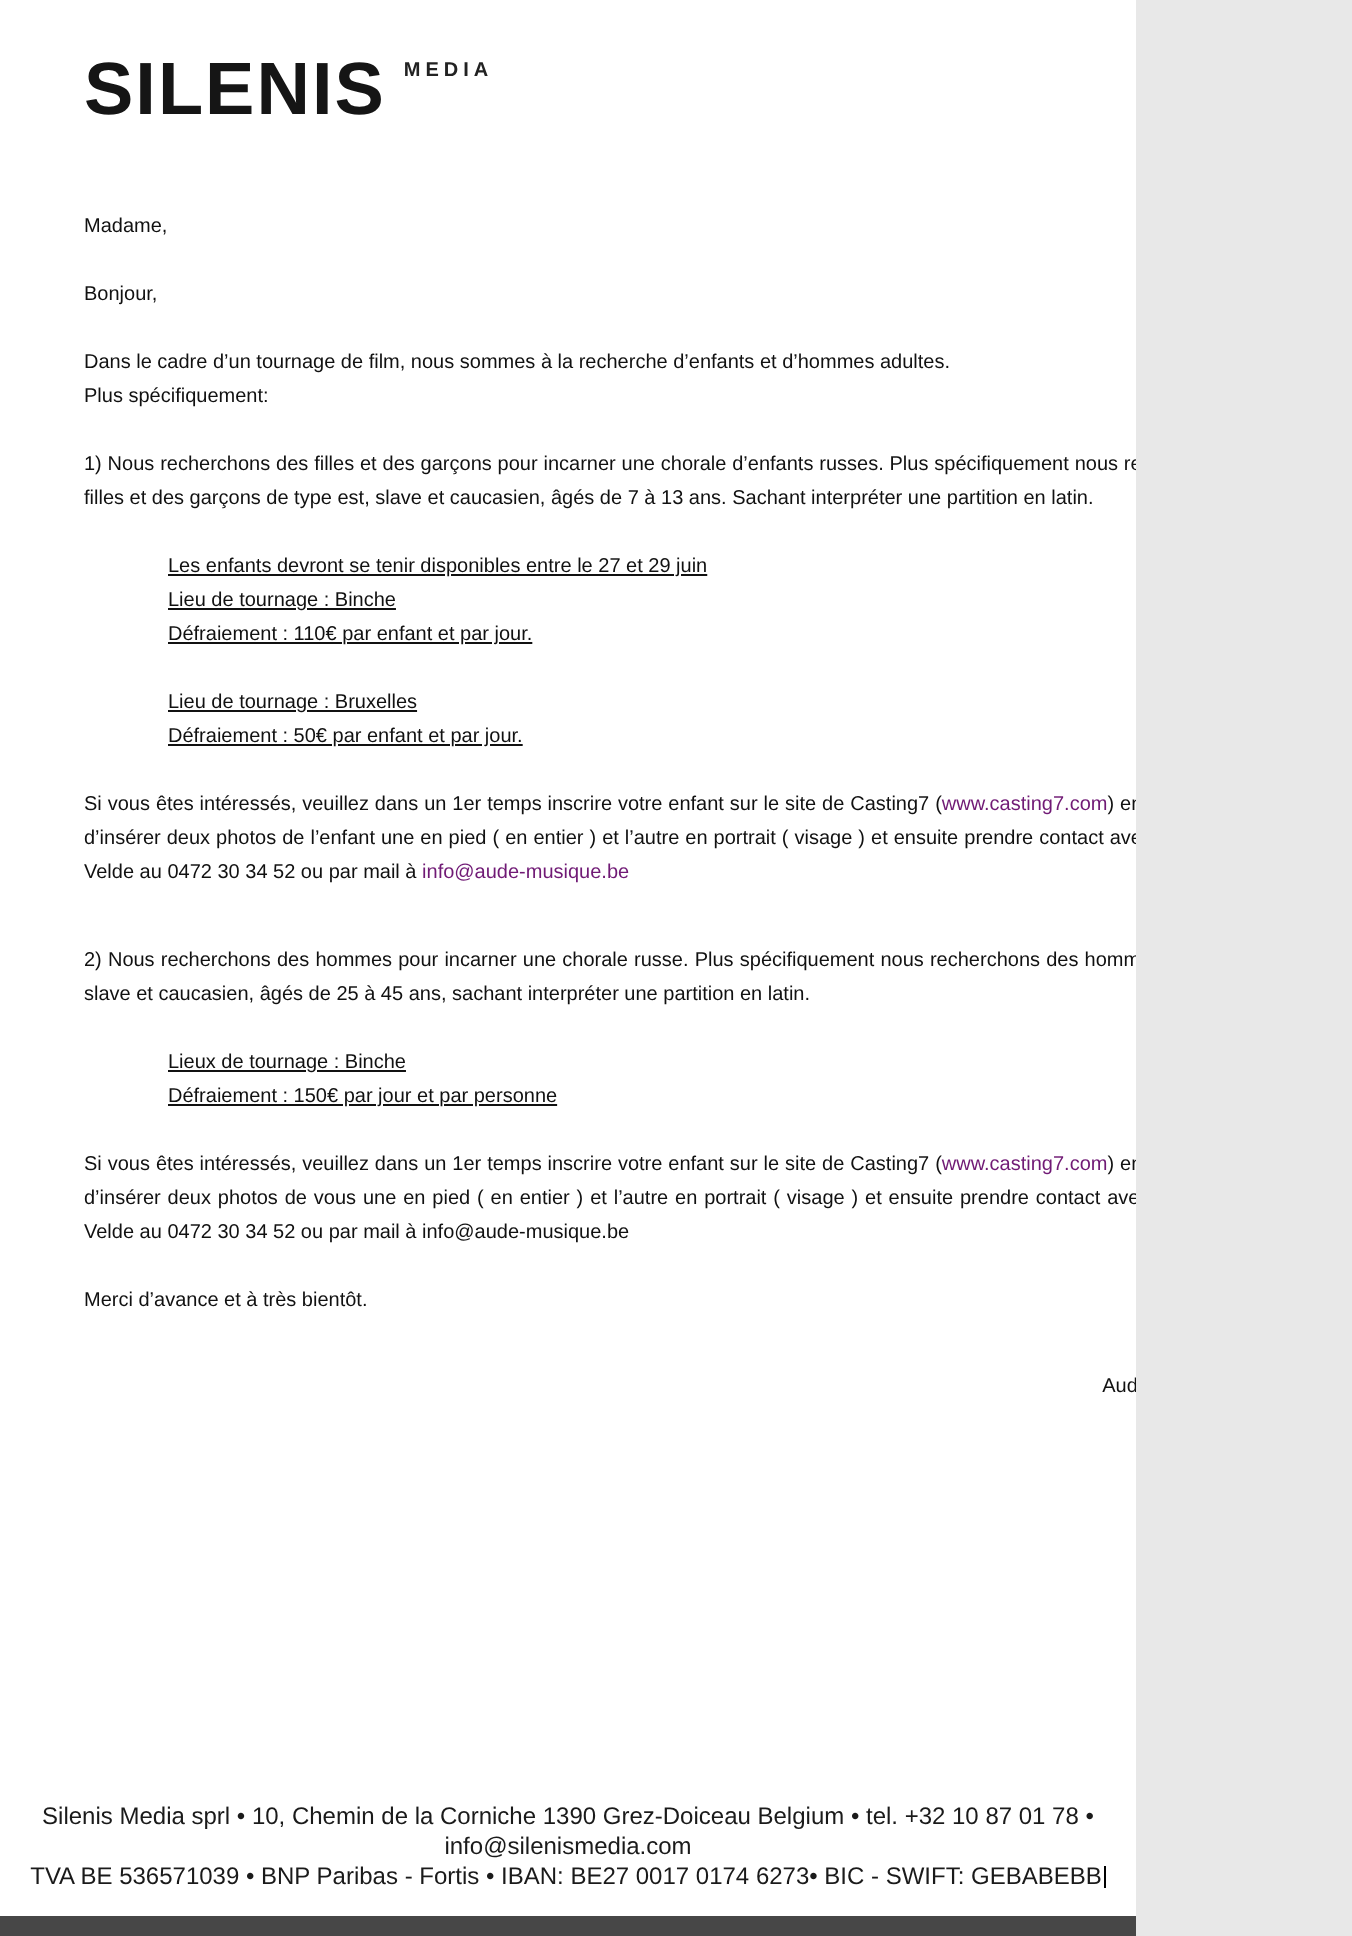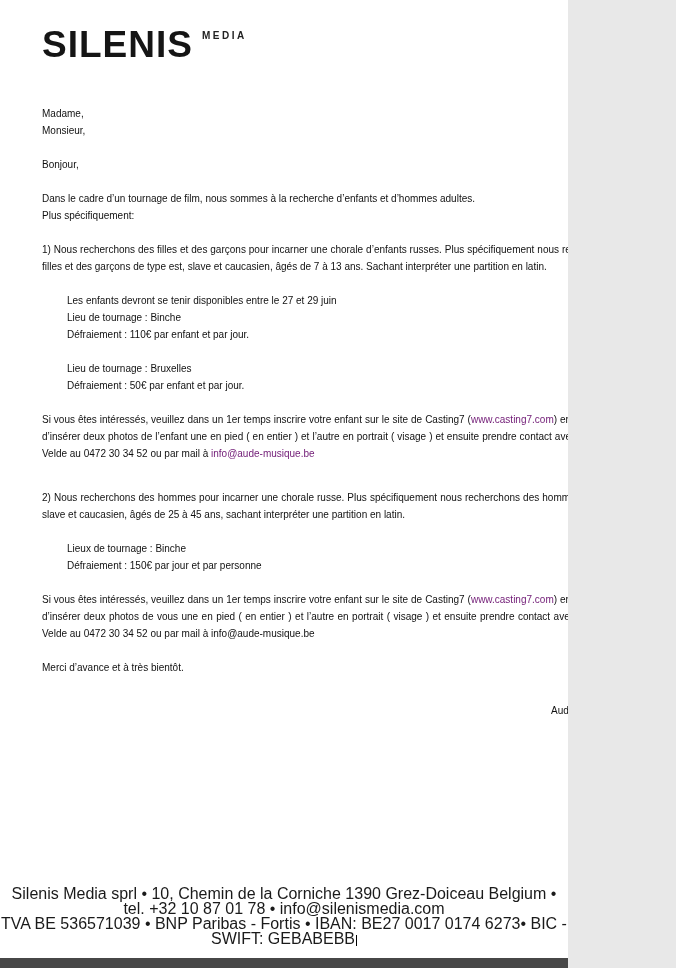--- a/index.html
+++ b/index.html
@@ -36,39 +36,39 @@
   
   .letter {
     margin: 42px 40px 0 42px;
     width: 594px;
     font-size: 10px;
     line-height: 17px;
   }
   .block { margin-bottom: 17px; }
   .block p { margin: 0; }
   .just { text-align: justify; }
-  .indent { margin-left: 25px; }
+  .indent { margin-left: 42px; text-decoration: underline; }
   .contact1 { margin-bottom: 27px; }
   a.link {
     color: #701a75;
     cursor: pointer;
   }
   .signature {
     margin-top: 26px;
     text-align: right;
     padding-right: 0;
   }
   
   .footer {
     position: absolute;
     left: 0;
     right: 0;
     bottom: 22px;
     text-align: center;
-    font-size: 16px;
+    font-size: 12px;
     line-height: 15px;
     color: #1a1a1a;
   }
   .caret {
     display: inline-block;
     width: 1px;
     height: 11px;
     background: #000;
     margin-left: 1px;
     vertical-align: -2px;
@@ -89,21 +89,20 @@
 
   <div class="logo">
     <span class="logo-main">SILENIS</span>
     <span class="logo-sub">MEDIA</span>
   </div>
 
   <div class="letter">
 
     <div class="block">
       <p>Madame,</p>
-      <p>Monsieur,</p>
     </div>
 
     <div class="block">
       <p>Bonjour,</p>
     </div>
 
     <div class="block">
       <p>Dans le cadre d’un tournage de film, nous sommes à la recherche d’enfants et d’hommes adultes.</p>
       <p>Plus spécifiquement:</p>
     </div>

